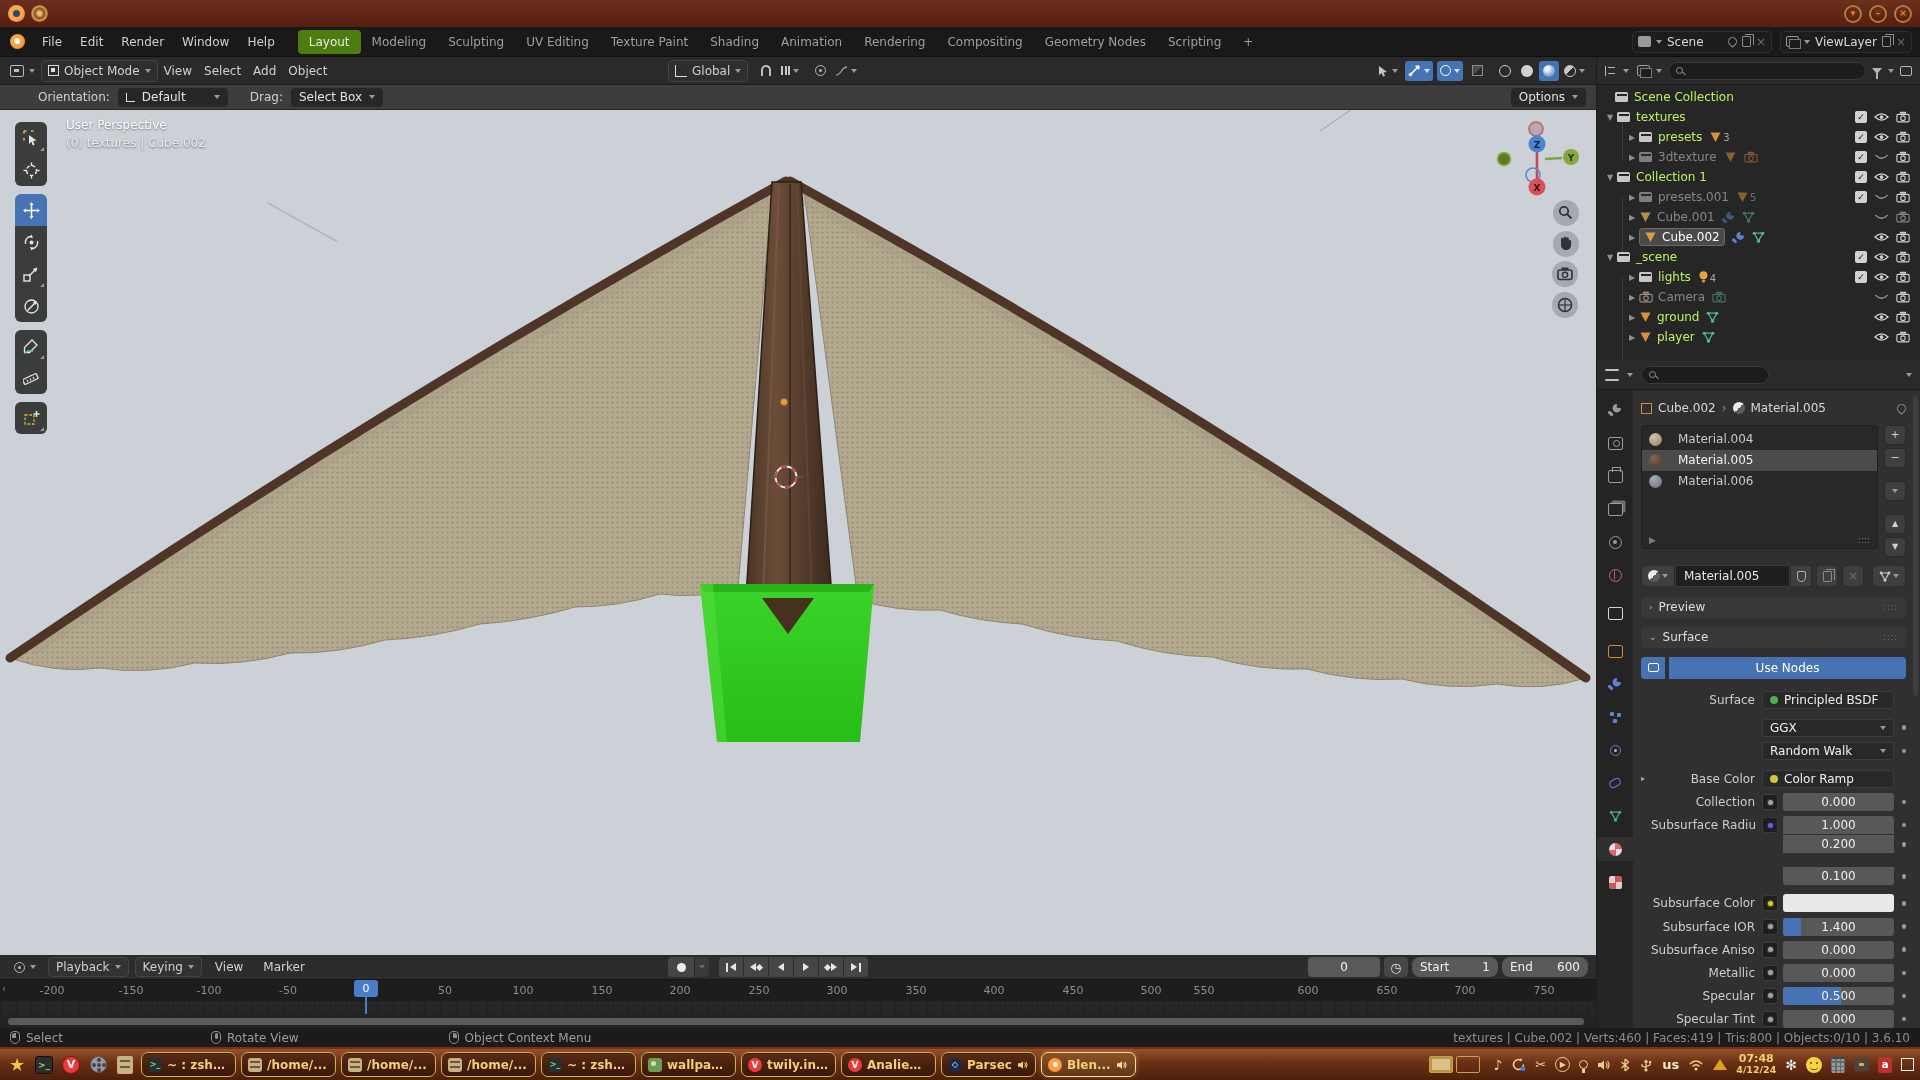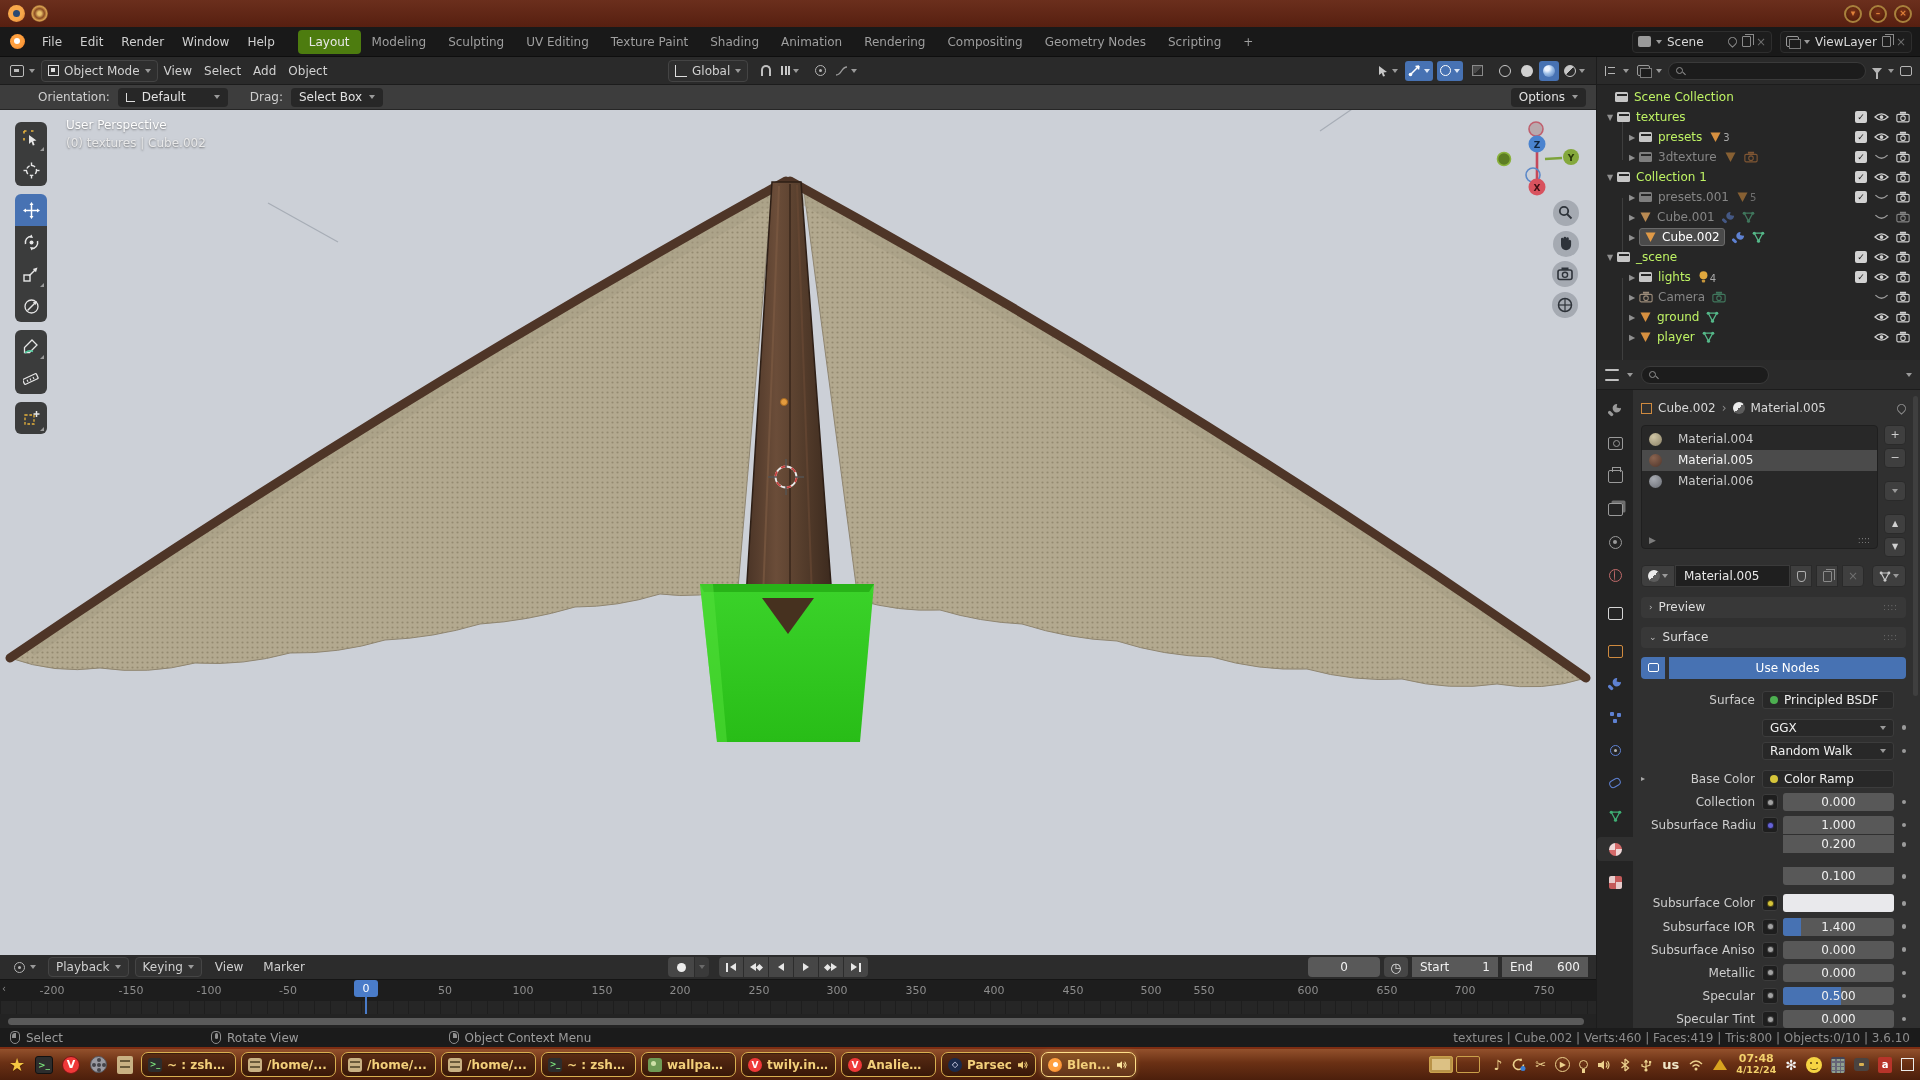--- a/index.html
+++ b/index.html
@@ -163,21 +163,21 @@
   .tri-r{width:0;height:0;border-top:4px solid transparent;border-bottom:4px solid transparent;border-left:6px solid #e6e6e6}
   .tri-l{width:0;height:0;border-top:4px solid transparent;border-bottom:4px solid transparent;border-right:6px solid #e6e6e6}
   .tbar{width:2px;height:9px;background:#e6e6e6}
   .tdiam{width:5px;height:5px;background:#e6e6e6;transform:rotate(45deg)}
   .rec-btn{width:26px;height:20px;background:#464646;border-radius:4px 0 0 4px;display:flex;align-items:center;justify-content:center}
   .rec-btn::after{content:"";width:9px;height:9px;border-radius:50%;background:#ededed}
   .rec-chev{width:14px;height:20px;background:#3a3a3a;border-radius:0 4px 4px 0;display:flex;align-items:center;justify-content:center}
   .tl-rightfields{position:absolute;right:8px;top:2px;display:flex;gap:4px;align-items:center}
   .frame-field{width:72px;height:20px;background:#595959;border-radius:4px;color:#f2f2f2;display:flex;align-items:center;justify-content:center}
   .sw-btn{width:24px;height:20px;background:#464646;border-radius:4px;color:#ddd;display:flex;align-items:center;justify-content:center;font-size:13px}
-  .se-field{width:86px;height:20px;background:#595959;border-radius:0;color:#f2f2f2;display:flex;align-items:center;justify-content:space-between;padding:0 8px}
+  .se-field{width:86px;height:20px;background:#595959;border-radius:8px;color:#f2f2f2;display:flex;align-items:center;justify-content:space-between;padding:0 8px}
   .ruler{position:absolute;left:0;top:24px;width:1596px;height:22px;background:#1d1d1d;border-top:1px solid #151515}
   .tick-label{position:absolute;top:4px;transform:translateX(-50%);color:#8d8d8d;font-size:11px}
   .tickstrip{position:absolute;left:0;top:46px;width:1596px;height:13px;background:#262626;background-image:repeating-linear-gradient(90deg,#1e1e1e 0 1px,transparent 1px 15.71px)}
   .tl-scroll{position:absolute;left:0;top:59px;width:1596px;height:14px;background:#232323;display:flex;align-items:center}
   .tl-bar{position:absolute;left:8px;right:12px;height:7px;border-radius:4px;background:#5a5a5a}
   .playhead-line{position:absolute;left:365px;top:41px;width:2px;height:18px;background:#4a7cc9}
   .playhead{position:absolute;left:354px;top:25px;width:24px;height:17px;background:#4a7cc9;border-radius:3px;color:#fff;font-size:11px;display:flex;align-items:center;justify-content:center}
   .tl-collapse{position:absolute;left:2px;top:28px;color:#8a8a8a;font-size:10px}
   
   .statusbar{position:absolute;left:0;top:1028px;width:1920px;height:19px;background:#1b1b1b;display:flex;align-items:center;color:#9c9c9c;padding:0 10px}

